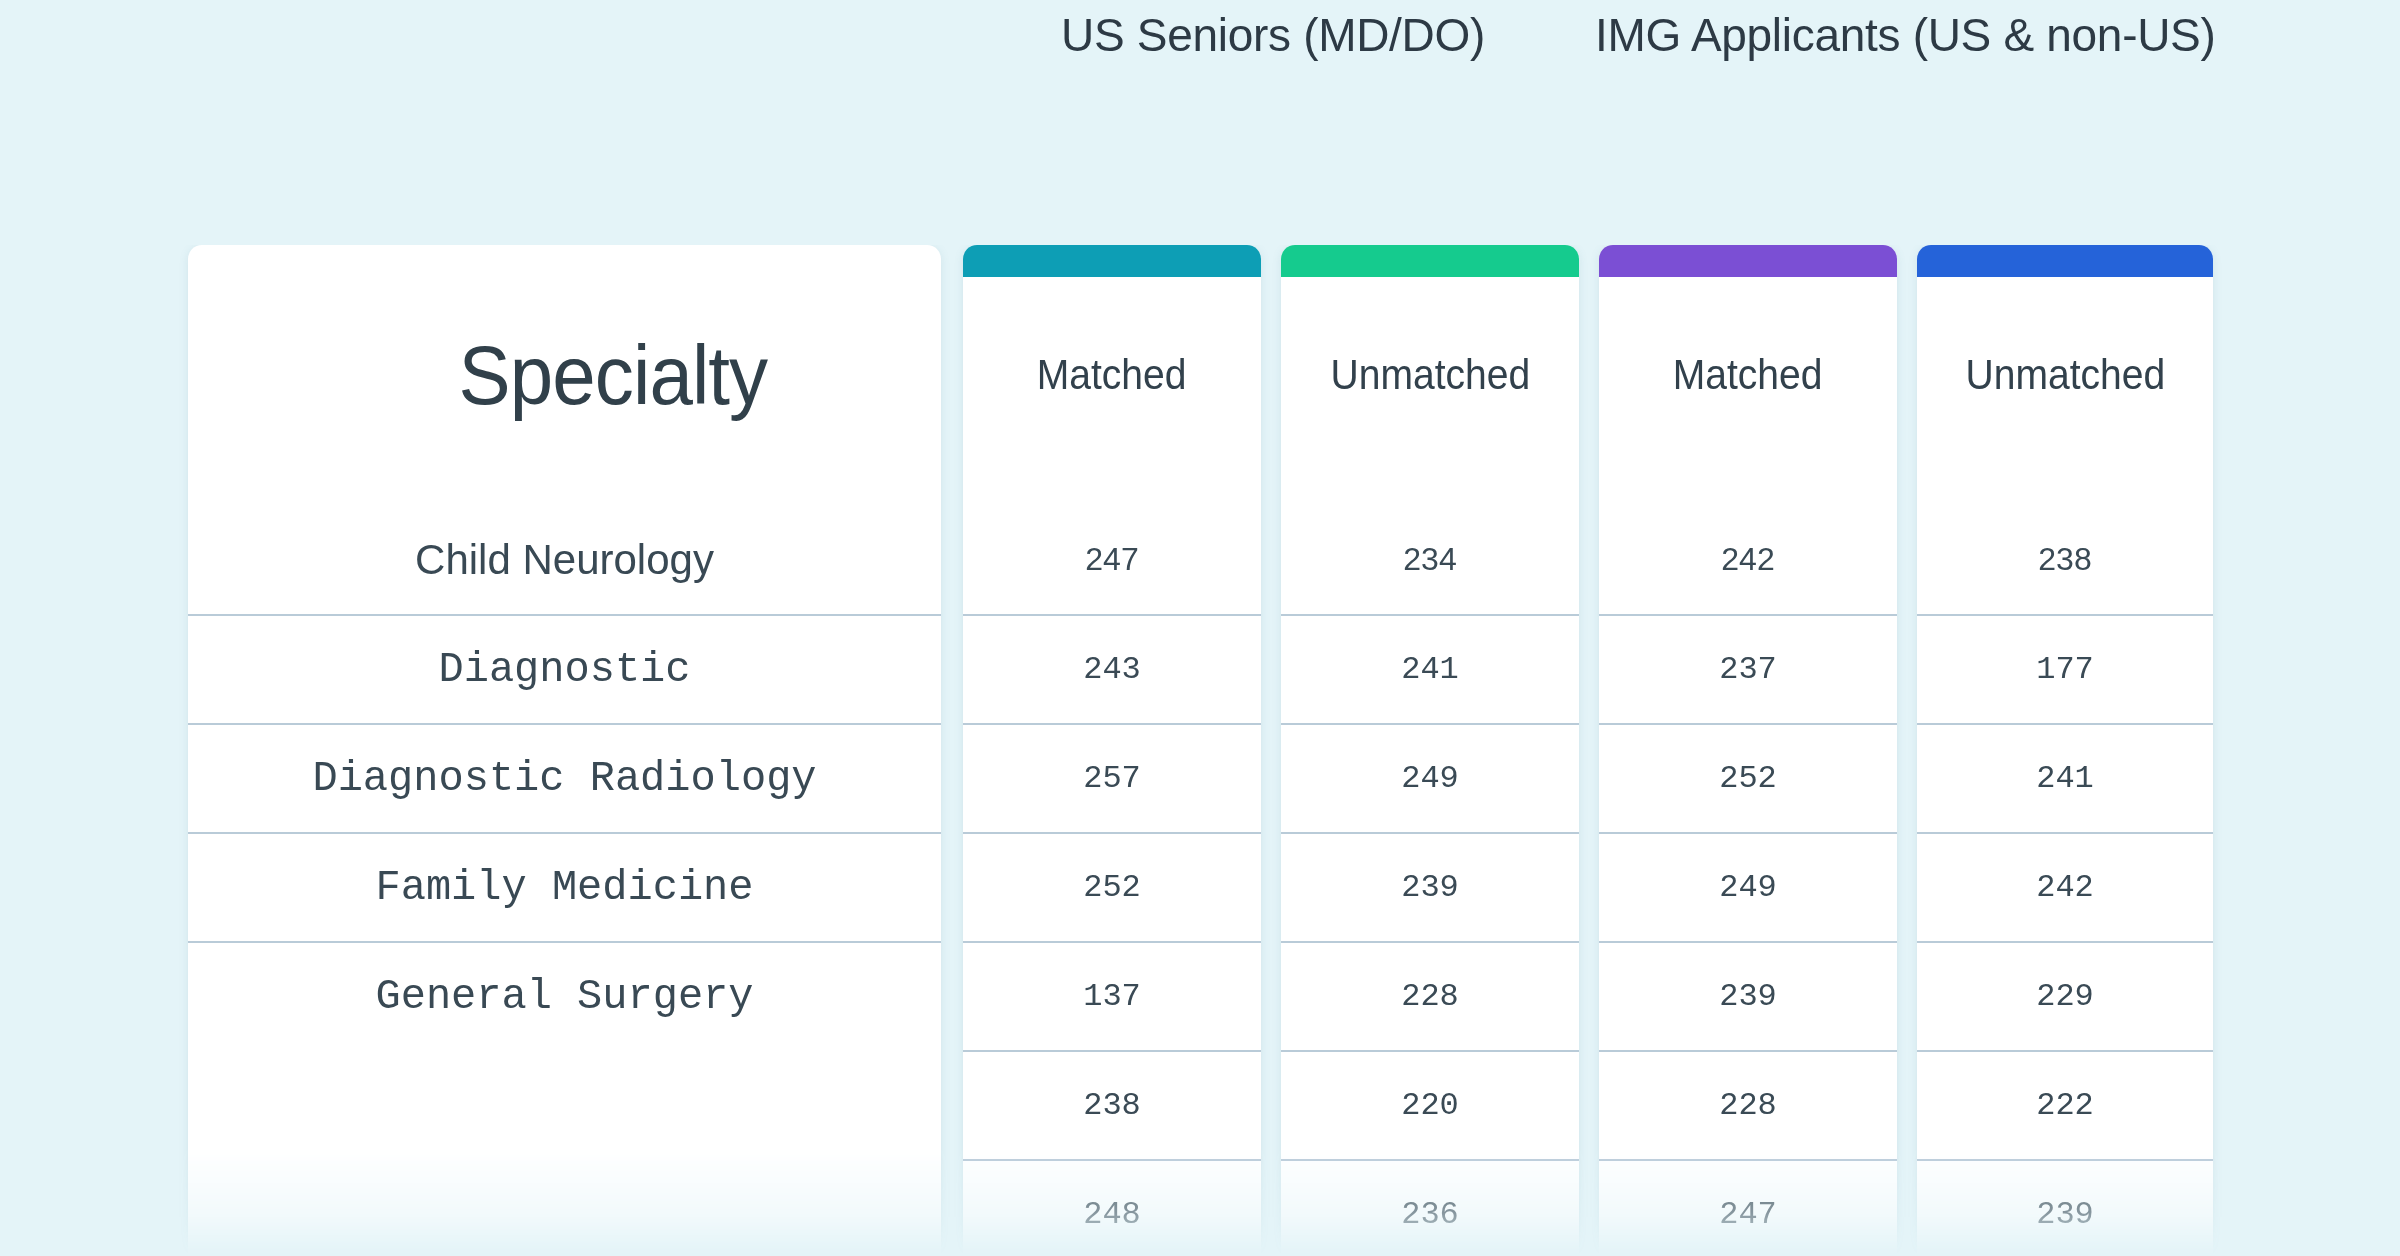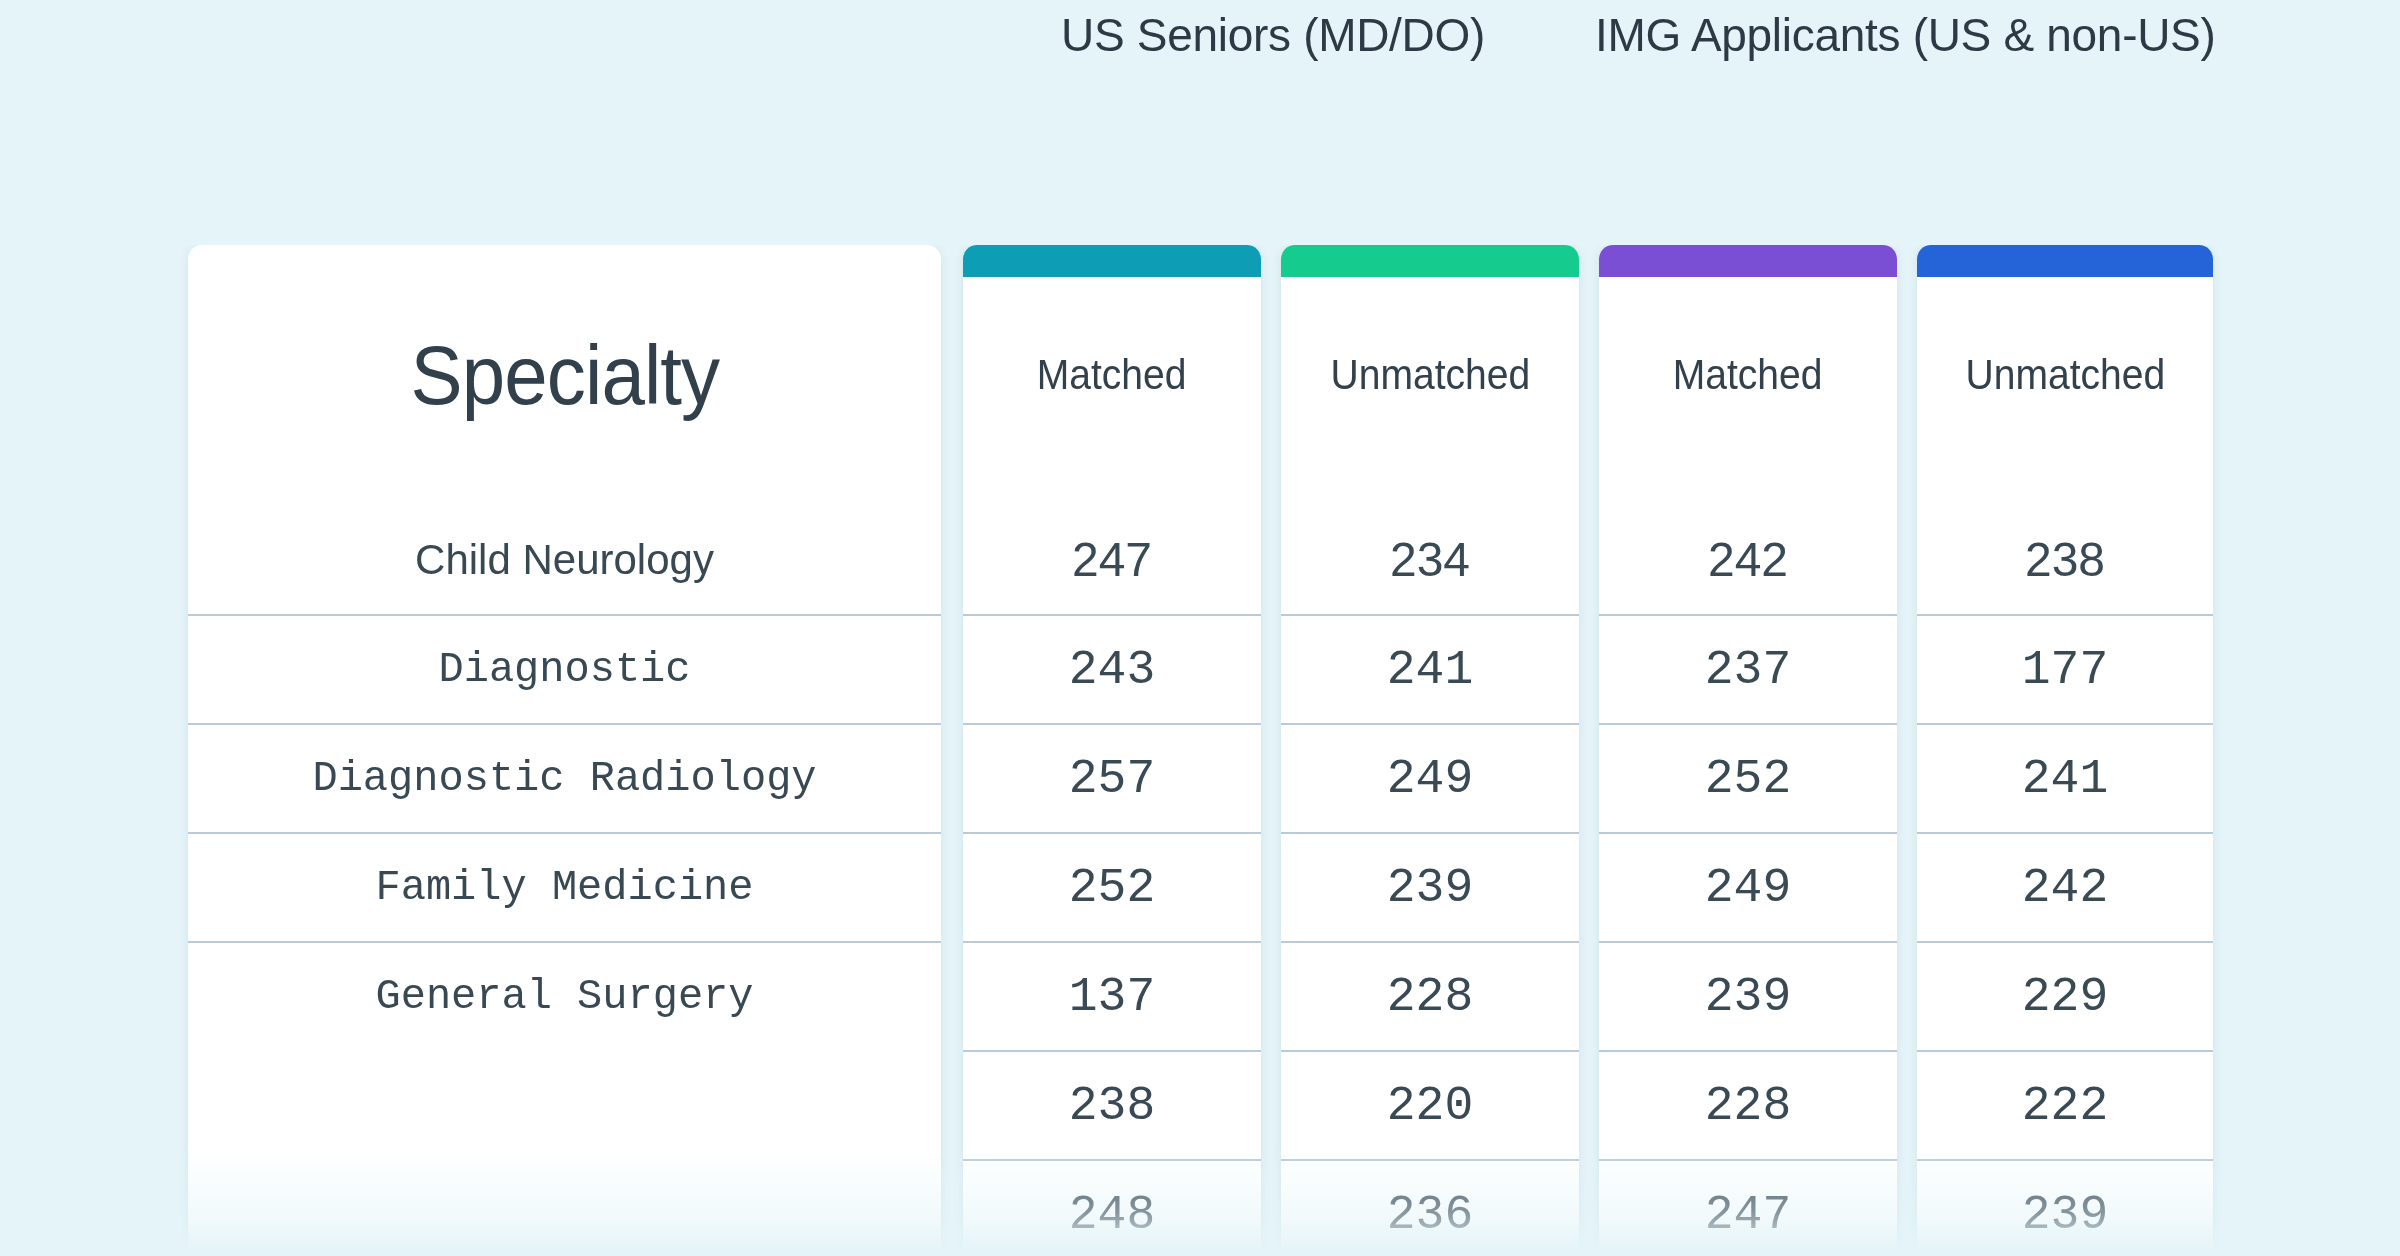--- a/index.html
+++ b/index.html
@@ -79,21 +79,21 @@
   
   .head-cell {
     position: absolute;
     left: 0; top: 0;
     width: 100%;
     height: 260px;
     display: flex;
     align-items: center;
     justify-content: center;
   }
-  #card-specialty .head-cell { height: 260px; }
+  #card-specialty .head-cell { height: 260px; padding-left: 48px; }
 
   .head-title {
     font-size: 42px;
     font-weight: 300;
     color: #32414c;
     letter-spacing: 0px;
     transform: scaleX(0.93);
   }
   .head-title.big {
     font-size: 84px;
@@ -107,21 +107,21 @@
     position: absolute;
     left: 0;
     top: 260px;
     width: 100%;
   }
   .row-cell {
     height: 109px;
     display: flex;
     align-items: center;
     justify-content: center;
-    font-size: 48px;
+    font-size: 32px;
     font-weight: 400;
     color: #3a4a55;
     letter-spacing: 0px;
     white-space: nowrap;
     box-sizing: border-box;
   }
   .row-cell + .row-cell {
     border-top: 2px solid #b9cbd8;
     font-family: Liberation Mono, monospace;
   }

